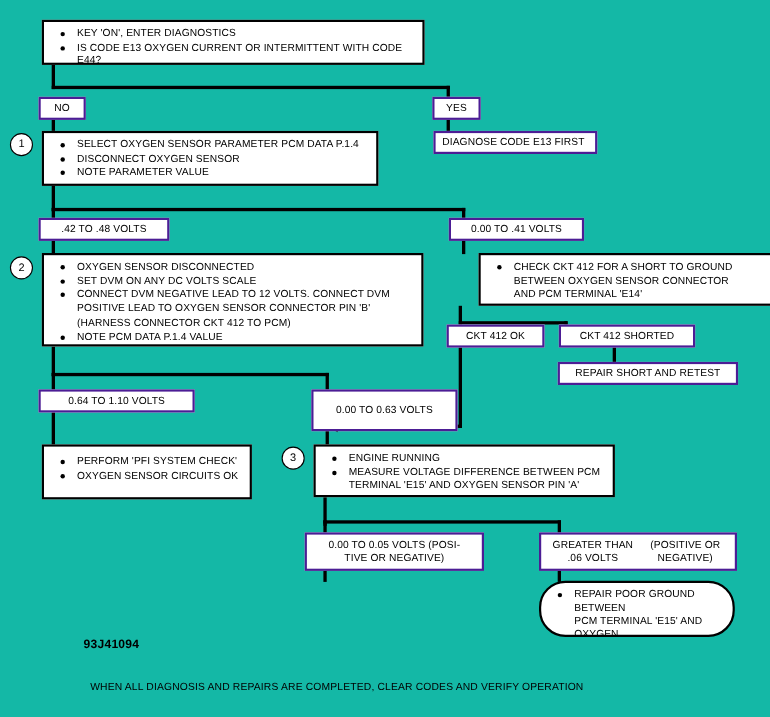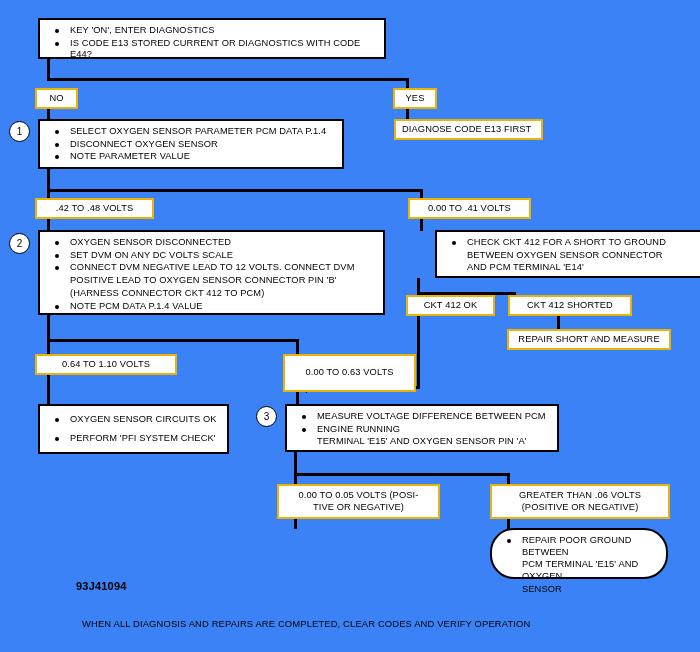--- a/index.html
+++ b/index.html
@@ -9,28 +9,28 @@
     background: #ffffff;
   }
   body {
     font-family: "Liberation Sans", sans-serif;
     -webkit-font-smoothing: none;
   }
   #page {
     position: relative;
     width: 700px;
     height: 652px;
-    background: #3b82f6;
+    background: #14b8a6;
     overflow: hidden;
   }
   
   .box {
     position: absolute;
     box-sizing: border-box;
-    border: 2px solid #eab308;
+    border: 2px solid #4c1d95;
     background: #ffffff;
     color: #000000;
     font-size: 9.3px;
     line-height: 11.6px;
     letter-spacing: 0.1px;
     z-index: 5;
   }
   .box.center {
     display: flex;
     align-items: center;
@@ -137,21 +137,21 @@
   }
 </style>
 </head>
 <body>
 
 <div id="page">
 
   <div class="bullets" style="left:38px; top:18px; width:348px; height:41px;">
     <ul>
       <li>KEY 'ON', ENTER DIAGNOSTICS</li>
-      <li>IS CODE E13 STORED CURRENT OR DIAGNOSTICS WITH CODE E44?</li>
+      <li>IS CODE E13 OXYGEN CURRENT OR INTERMITTENT WITH CODE E44?</li>
     </ul>
   </div>
 
   <div class="ln vl" style="left:47px; top:59px; width:3px; height:22px;"></div>
   <div class="ln hl" style="left:47px; top:78px; width:362px; height:3px;"></div>
   <div class="ln vl" style="left:406px; top:78px; width:3px; height:10px;"></div>
 
   <div class="box center" style="left:35px; top:88px; width:43px; height:21px;">NO</div>
   <div class="box center" style="left:393px; top:88px; width:44px; height:21px;">YES</div>
 
@@ -201,75 +201,74 @@
   </div>
 
   <div class="ln vl" style="left:417px; top:278px; width:3px; height:18px;"></div>
   <div class="ln hl" style="left:417px; top:292px; width:99px; height:3px;"></div>
   <div class="ln vl" style="left:513px; top:292px; width:3px; height:8px;"></div>
 
   <div class="box center" style="left:406px; top:295px; width:89px; height:21px;">CKT 412 OK</div>
   <div class="box center" style="left:508px; top:295px; width:124px; height:21px;">CKT 412 SHORTED</div>
 
   <div class="ln vl" style="left:557px; top:315px; width:3px; height:15px;"></div>
-  <div class="box center" style="left:507px; top:329px; width:164px; height:21px;">REPAIR SHORT AND MEASURE</div>
+  <div class="box center" style="left:507px; top:329px; width:164px; height:21px;">REPAIR SHORT AND RETEST</div>
 
   <div class="ln vl" style="left:417px; top:315px; width:3px; height:74px;"></div>
   <div class="ln hl" style="left:306px; top:386px; width:114px; height:3px;"></div>
   <div class="arrow-left" style="left:298px; top:383px;"></div>
 
   <div class="ln vl" style="left:47px; top:315px; width:3px; height:27px;"></div>
   <div class="ln hl" style="left:47px; top:339px; width:252px; height:3px;"></div>
   <div class="ln vl" style="left:296px; top:339px; width:3px; height:16px;"></div>
   <div class="ln vl" style="left:47px; top:339px; width:3px; height:16px;"></div>
 
   <div class="box center" style="left:35px; top:354px; width:142px; height:21px;">0.64 TO 1.10 VOLTS</div>
   <div class="box center" style="left:283px; top:354px; width:133px; height:38px;">0.00 TO 0.63 VOLTS</div>
 
   <div class="ln vl" style="left:47px; top:374px; width:3px; height:31px;"></div>
   <div class="ln vl" style="left:296px; top:374px; width:3px; height:31px;"></div>
 
   <div class="bullets" style="left:38px; top:404px; width:191px; height:50px; padding-top:8px;">
     <ul>
+      <li>PERFORM 'PFI SYSTEM CHECK'</li>
       <li style="margin-bottom:7px;">OXYGEN  SENSOR CIRCUITS OK</li>
-      <li>PERFORM 'PFI SYSTEM CHECK'</li>
     </ul>
   </div>
 
   <div class="step-circle" style="left:256px; top:406px;">3</div>
   <div class="bullets" style="left:285px; top:404px; width:274px; height:48px;">
     <ul>
+      <li>ENGINE RUNNING</li>
       <li>MEASURE  VOLTAGE DIFFERENCE BETWEEN PCM</li>
-      <li>ENGINE RUNNING</li>
       <li class="nobullet">TERMINAL 'E15' AND OXYGEN SENSOR PIN 'A'</li>
     </ul>
   </div>
 
   <div class="ln vl" style="left:294px; top:452px; width:3px; height:26px;"></div>
   <div class="ln hl" style="left:294px; top:473px; width:216px; height:3px;"></div>
   <div class="ln vl" style="left:507px; top:473px; width:3px; height:12px;"></div>
   <div class="ln vl" style="left:294px; top:473px; width:3px; height:12px;"></div>
 
   <div class="box centerleftpad" style="left:277px; top:484px; width:163px; height:35px; flex-direction:column; justify-content:center;">
     <div>0.00 TO 0.05 VOLTS (POSI-</div>
     <div>TIVE OR NEGATIVE)</div>
   </div>
-  <div class="box centerleftpad" style="left:490px; top:484px; width:180px; height:35px; flex-direction:column; justify-content:center;">
+  <div class="box centerleftpad" style="left:490px; top:484px; width:180px; height:35px; justify-content:center;">
     <div>GREATER THAN .06 VOLTS</div>
     <div>(POSITIVE OR NEGATIVE)</div>
   </div>
 
   <div class="ln vl" style="left:294px; top:518px; width:3px; height:11px;"></div>
   <div class="ln vl" style="left:507px; top:518px; width:3px; height:11px;"></div>
 
 
   <div class="bullets" style="left:490px; top:528px; width:178px; height:51px;border-radius:24px;">
     <ul>
       <li>REPAIR POOR GROUND BETWEEN</li>
       <li class="nobullet">PCM TERMINAL 'E15' AND OXYGEN</li>
-      <li class="nobullet">SENSOR</li>
     </ul>
   </div>
 
   <div class="caption" id="fig-id" style="left:76px; top:580px;">93J41094</div>
   <div class="caption" id="footer-note" style="left:82px; top:618px;">WHEN ALL DIAGNOSIS AND REPAIRS ARE COMPLETED, CLEAR CODES AND VERIFY OPERATION</div>
 
 </div>
 
 </body></html>

